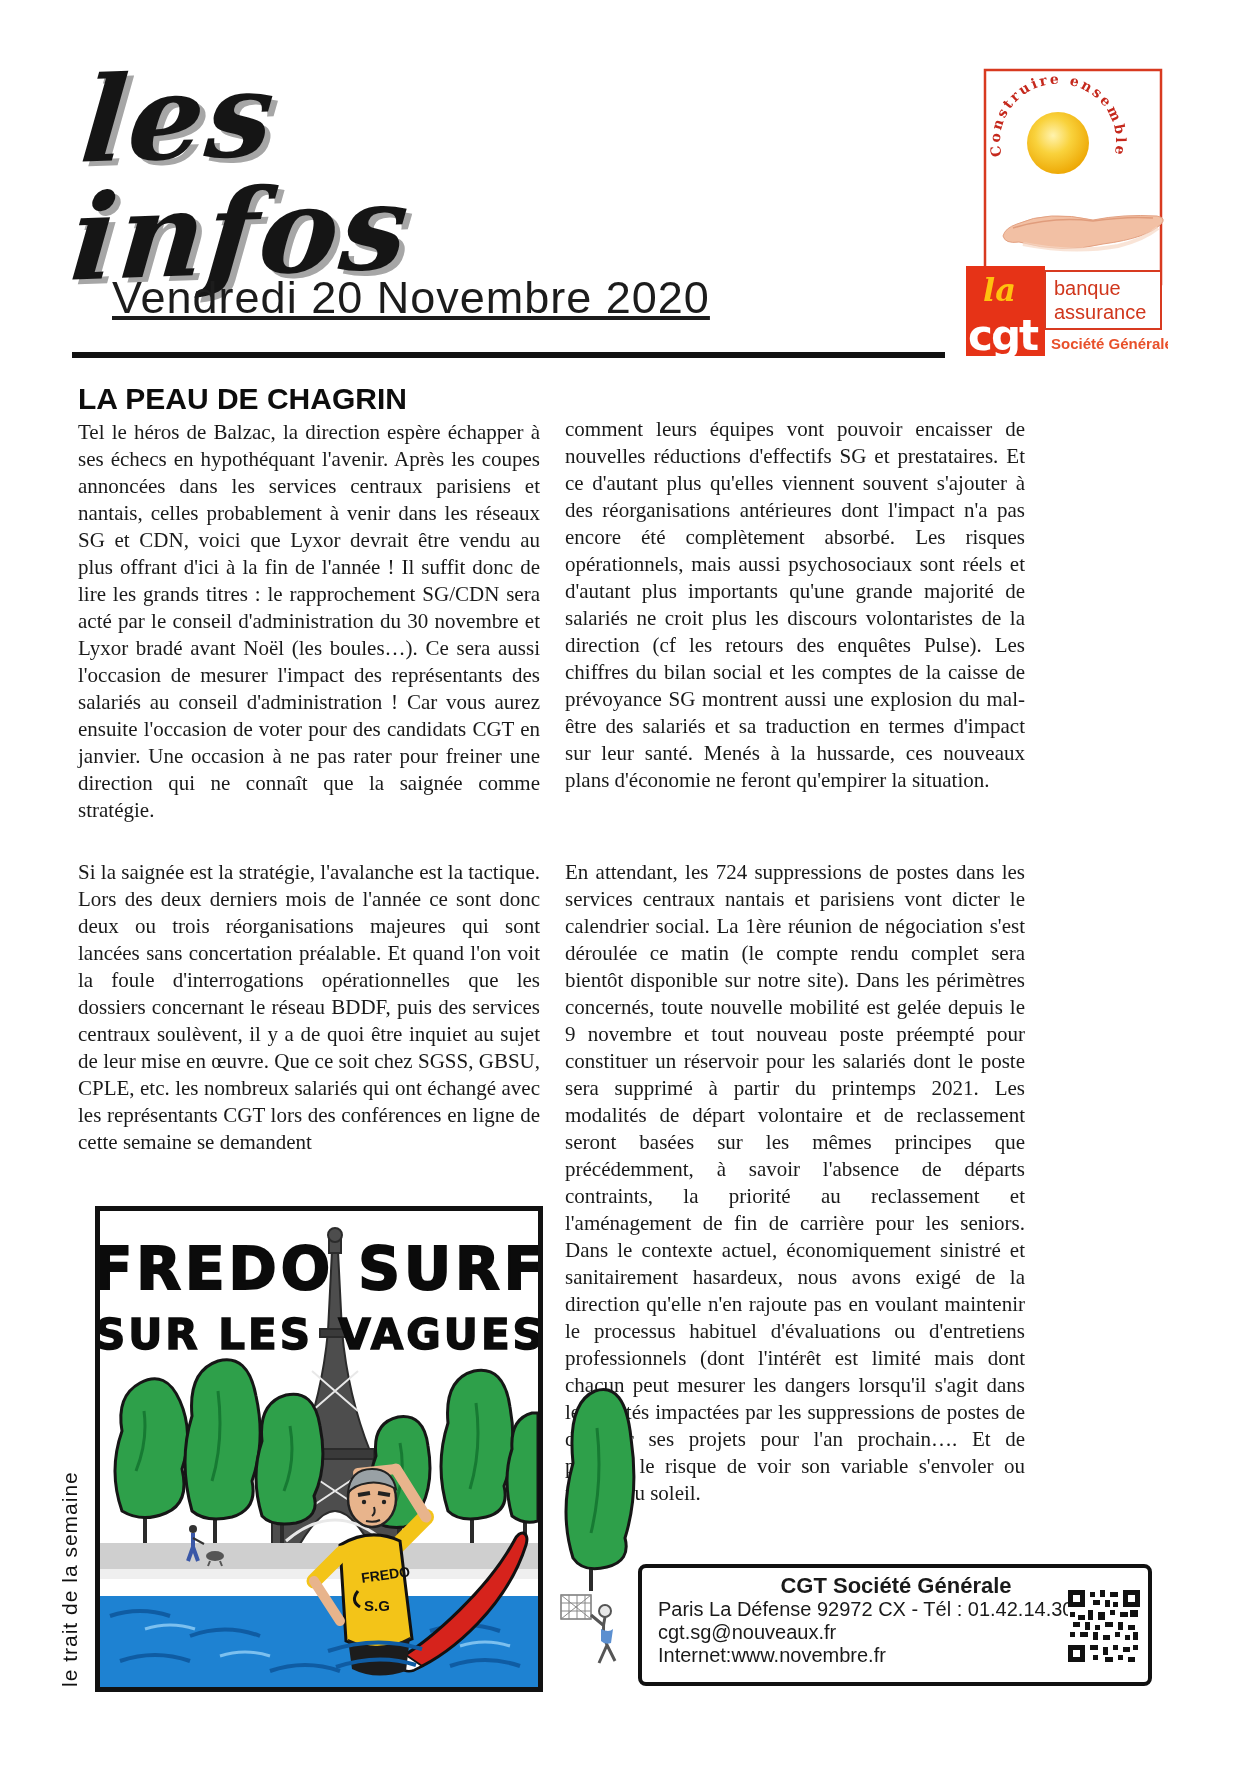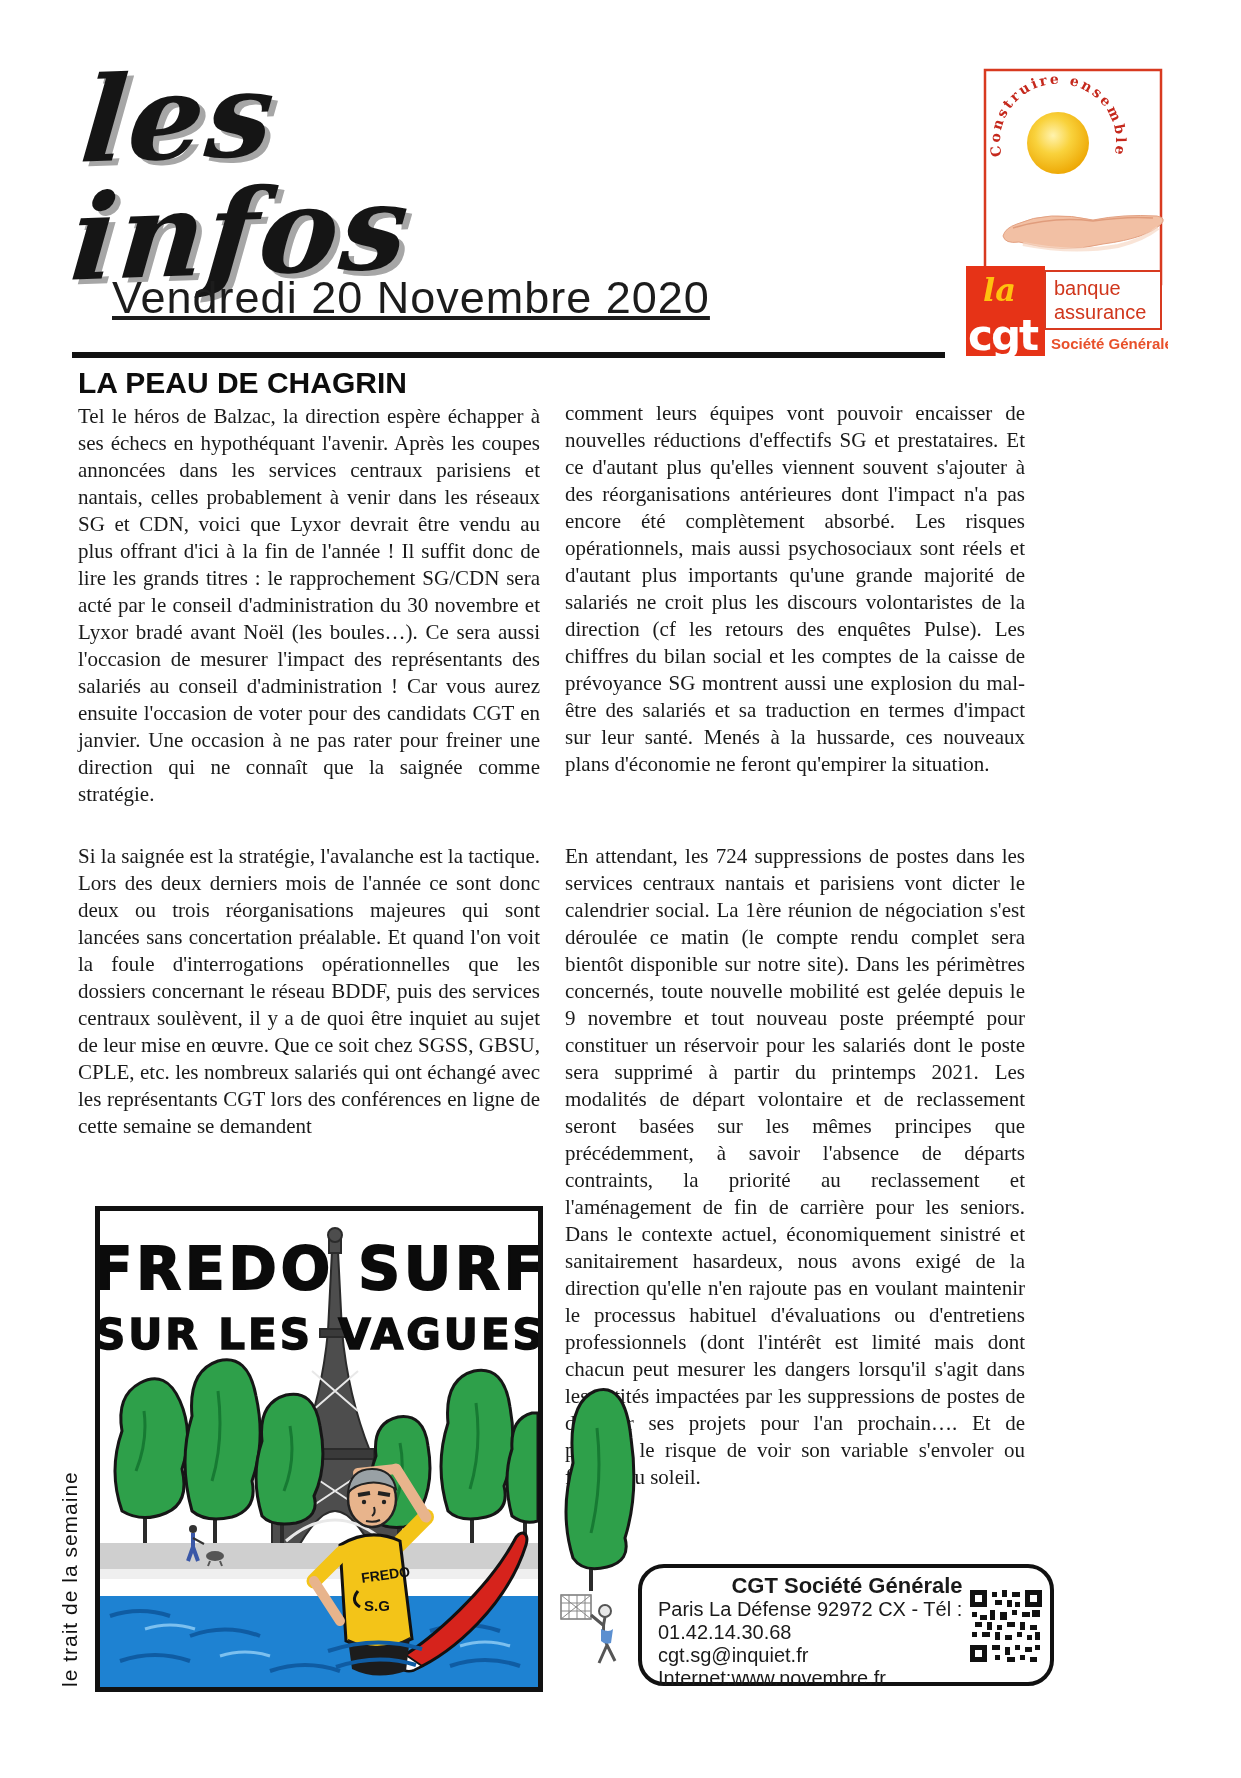--- a/index.html
+++ b/index.html
@@ -8,36 +8,36 @@
   
   #script-title{position:absolute;left:78px;top:52px;width:560px;
       font-family:"DejaVu Serif", serif;font-style:italic;font-weight:bold;
       font-size:118px;line-height:1;color:#151515;transform:skewX(-7deg) rotate(-2deg);
       text-shadow:6px 5px 0 #a6a6a6;letter-spacing:2px;}
   #date-line{position:absolute;left:112px;top:272px;font-size:45px;color:#1c1c1c;letter-spacing:1px;text-decoration:underline;}
   #header-rule{position:absolute;left:72px;top:352px;width:873px;height:6px;background:#111;}
   
   #cgt-logo{position:absolute;left:953px;top:58px;width:215px;height:302px;}
   
-  .col{position:absolute;width:462px;text-align:justify;}
+  .col{position:absolute;width:462px;text-align:justify;margin-top:16px;}
   .col h2{margin:0 0 3px 0;font-size:30px;font-weight:bold;letter-spacing:0;color:#0d0d0d;text-align:left;}
   .col p{margin:0;font-size:21px;line-height:27px;color:#1a1a1a;font-family:Liberation Serif, serif;}
   #art-left-1{left:78px;top:366px;}
   #art-left-2{left:78px;top:843px;}
   #art-right-1{left:565px;top:400px;width:460px;}
   #art-right-2{left:565px;top:843px;width:460px;}
   
   #cartoon-frame{position:absolute;left:95px;top:1206px;width:438px;height:476px;border:5px solid #111;background:#fff;}
   #side-caption{position:absolute;left:58px;top:1295px;height:392px;
       writing-mode:vertical-rl;transform:rotate(180deg);
       font-size:21px;color:#111;letter-spacing:1px;}
   #gutter-doodle{position:absolute;left:543px;top:1333px;width:100px;height:335px;}
   
-  #contact-box{position:absolute;left:638px;top:1564px;width:416px;height:122px;
-      border:4px solid #111;border-radius:26px;background:#fff;box-sizing:border-box;
+  #contact-box{position:absolute;left:638px;top:1564px;width:514px;height:122px;
+      border:4px solid #111;border-radius:8px;background:#fff;box-sizing:border-box;
       padding:5px 14px 6px 16px;}
   #contact-box .c-title{font-size:22px;font-weight:bold;text-align:center;line-height:25px;}
   #contact-box .c-line{font-size:20px;line-height:23px;text-align:left;}
   #qr{position:absolute;right:8px;top:22px;width:72px;height:72px;}
 </style>
 </head>
 <body>
 
 <div id="page">
 
@@ -199,21 +199,21 @@
         <circle cx="62" cy="278" r="6" fill="#e8e8e8" stroke="#555" stroke-width="2"></circle>
         <path d="M 62,284 Q 58,300 64,312 M 64,312 L 56,330 M 64,312 L 72,328 M 60,292 L 48,282" stroke="#555" stroke-width="3" fill="none"></path>
         <path d="M 58,296 Q 66,300 70,296 L 68,310 Q 62,312 58,308 Z" fill="#5b8fd0"></path>
       </g>
     </svg>
   </div>
 
   <div id="contact-box">
     <div class="c-title">CGT Société Générale</div>
     <div class="c-line">Paris La Défense 92972 CX - Tél : 01.42.14.30.68</div>
-    <div class="c-line">cgt.sg@inquiet.fr</div>
+    <div class="c-line">cgt.sg@nouveaux.fr</div>
     <div class="c-line">Internet:www.novembre.fr</div>
     <svg id="qr" viewBox="0 0 29 29" shape-rendering="crispEdges">
       <rect width="29" height="29" fill="#fff"></rect>
       <g fill="#111">
         <path d="M0,0h7v7h-7z M2,2h3v3h-3z" fill-rule="evenodd"></path>
         <path d="M22,0h7v7h-7z M24,2h3v3h-3z" fill-rule="evenodd"></path>
         <path d="M0,22h7v7h-7z M2,24h3v3h-3z" fill-rule="evenodd"></path>
         <rect x="9" y="1" width="2" height="2"></rect>
           <rect x="13" y="0" width="2" height="3"></rect>
           <rect x="17" y="1" width="3" height="2"></rect>

